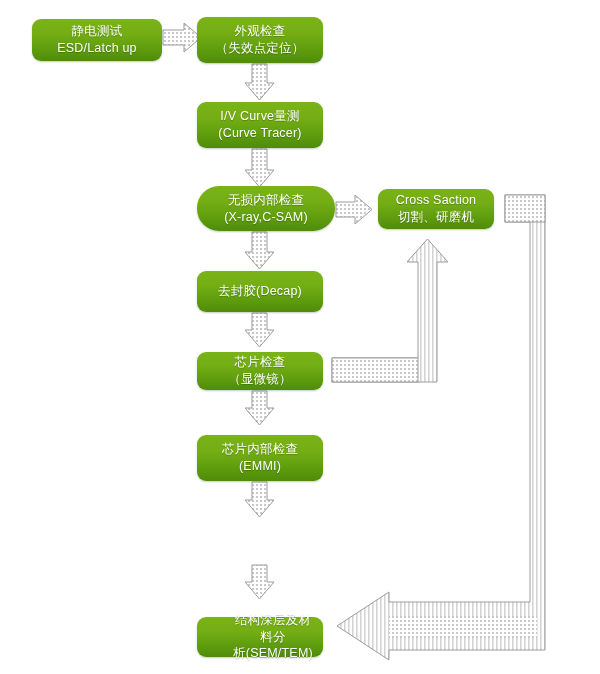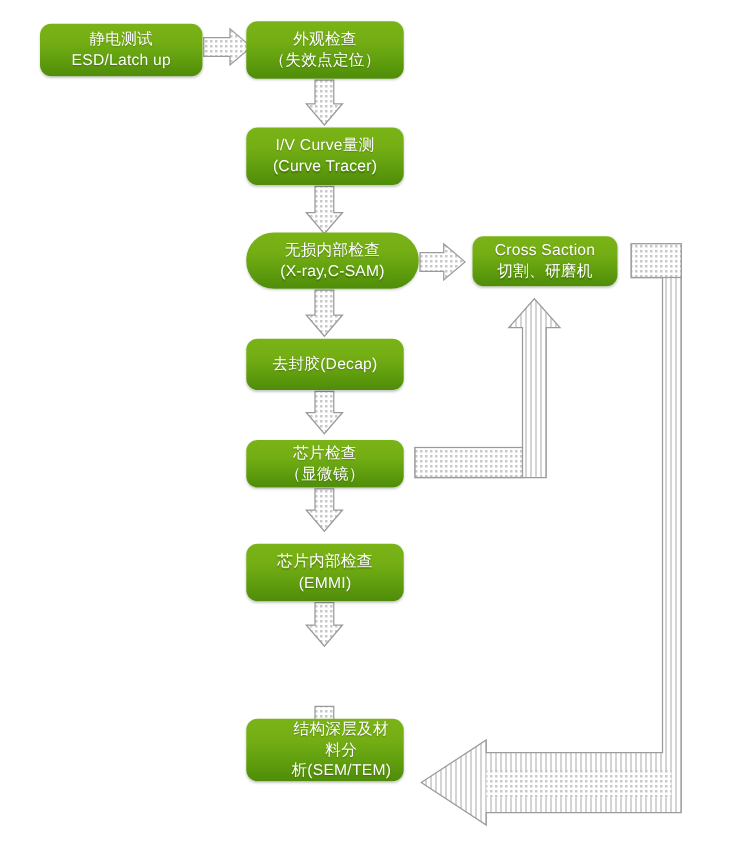--- a/index.html
+++ b/index.html
@@ -146,21 +146,21 @@
     <span class="txt">芯片检查
 （显微镜）</span>
   </div>
 
   <div class="node" style="left:197px;top:435px;width:126px;height:46px;">
     <span class="txt">芯片内部检查
 (EMMI)</span>
   </div>
 
 
-  <div class="node" style="left:197px;top:575px;width:126px;height:50px;padding-left:32px;">
+  <div class="node" style="left:197px;top:617px;width:126px;height:40px;padding-left:32px;">
     <span class="txt">结构深层及材料分
 析(SEM/TEM)</span>
   </div>
 
   <div class="node" style="left:378px;top:189px;width:116px;height:40px;">
     <span class="txt">Cross Saction
 切割、研磨机</span>
   </div>
 
 </div>

